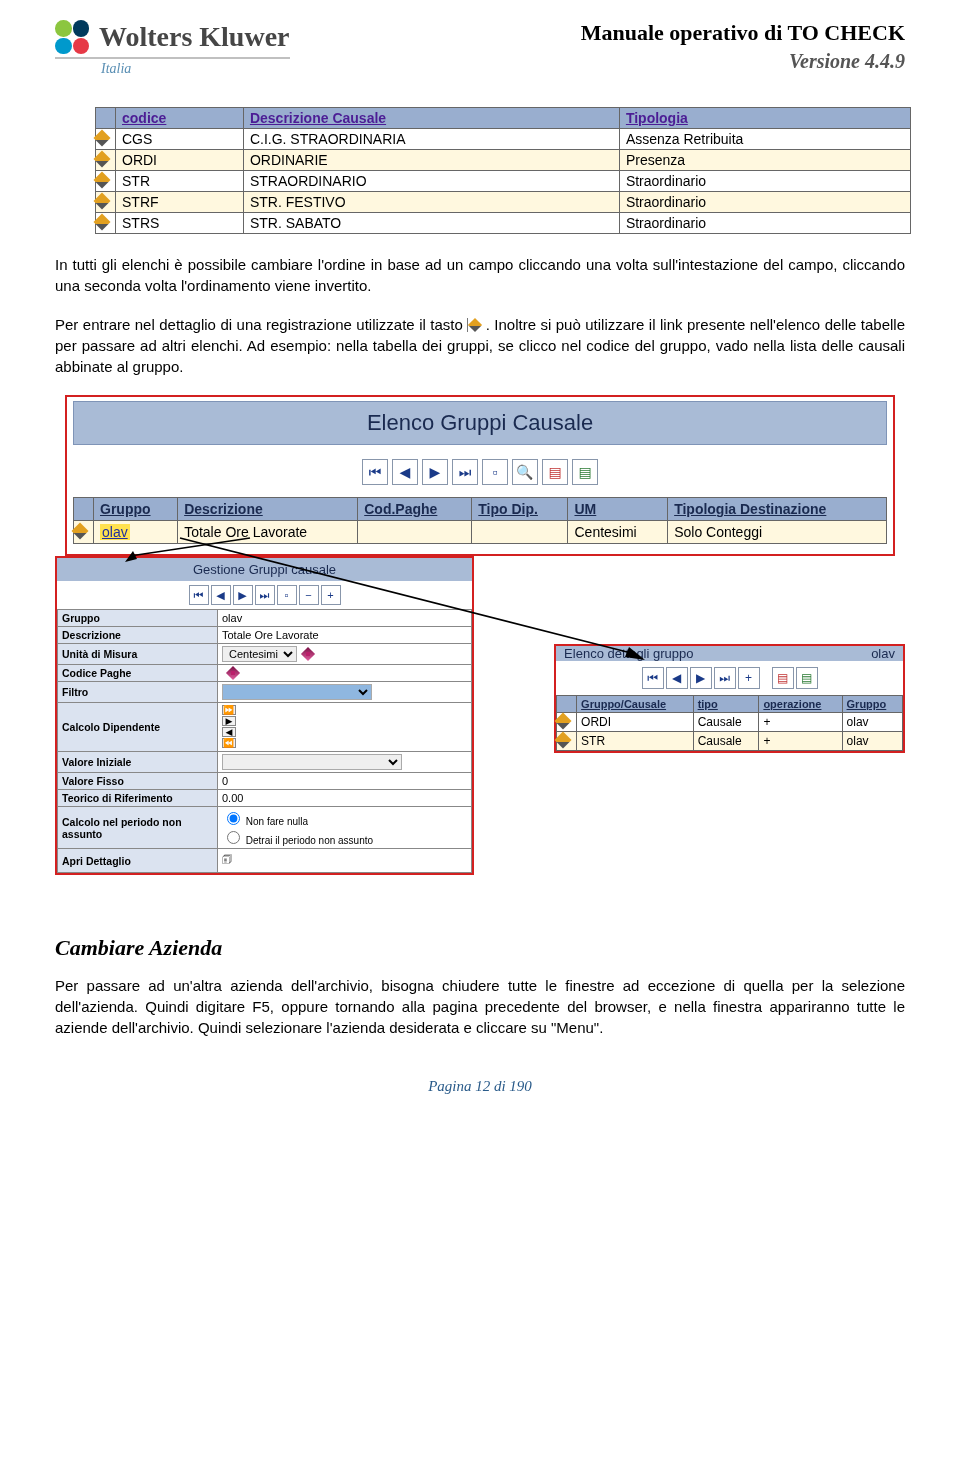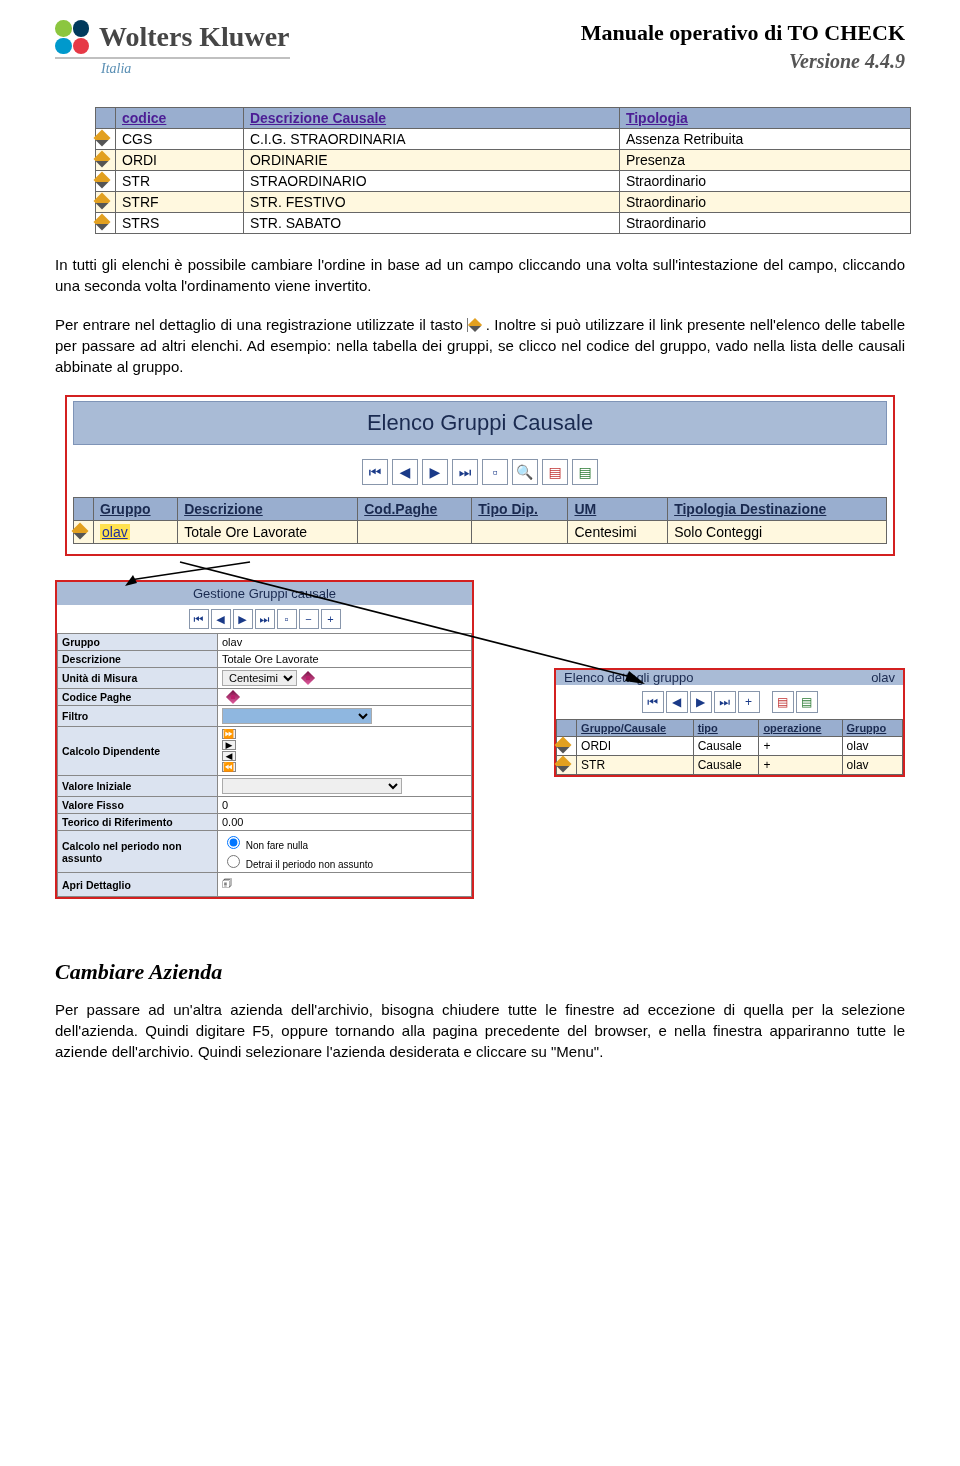--- a/index.html
+++ b/index.html
@@ -119,21 +119,21 @@
     content:"";
     position:absolute;
     top:2px; left:2px;
     width:10px; height:10px;
     background: linear-gradient(135deg,#e2a020 0 60%,#555 60% 100%);
     transform: rotate(45deg);
   }
   .red-box {
     border: 2px solid #d32020;
     padding: 4px 6px 10px 6px;
-    margin: 0 10px 24px 10px;
+    margin: 0 10px 0 10px;
   }
   .panel-head {
     background: #a9bbd6;
     color: #1a2a50;
     font-family: "Tahoma", sans-serif;
     font-size: 22px;
     text-align: center;
     padding: 8px 0;
     margin-bottom: 14px;
     border: 1px solid #7f94b7;
@@ -537,13 +537,14 @@
             <td>olav</td>
           </tr>
         </tbody>
       </table>
     </div>
   </div>
 
   <div class="section-h">Cambiare Azienda</div>
   <p class="body-text">Per passare ad un'altra azienda dell'archivio, bisogna chiudere tutte le finestre ad eccezione di quella per la selezione dell'azienda. Quindi digitare F5, oppure tornando alla pagina precedente del browser, e nella finestra appariranno tutte le aziende dell'archivio. Quindi selezionare l'azienda desiderata e cliccare su "Menu".</p>
 
+  <div class="footer">Pagina 12 di 190</div>
 </div>
 
 </body></html>

